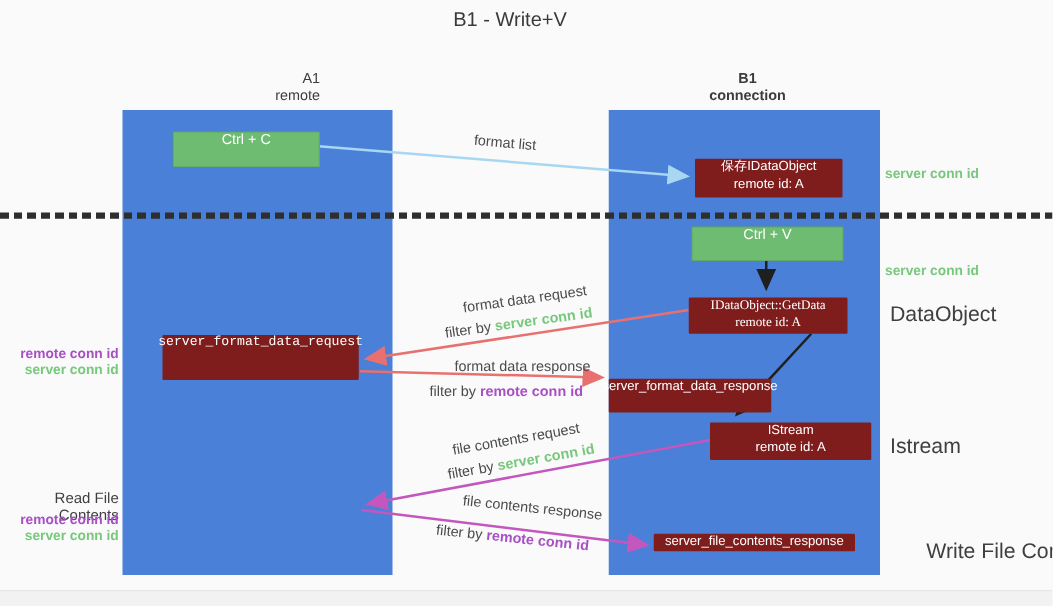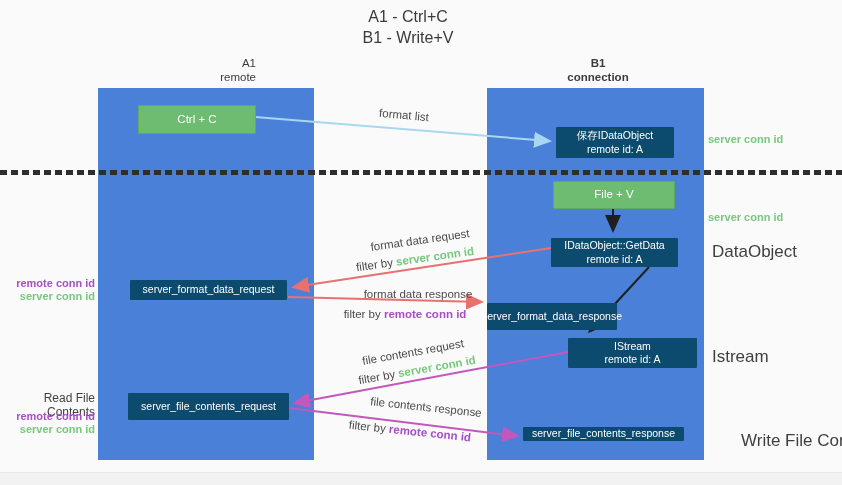--- a/index.html
+++ b/index.html
@@ -32,34 +32,34 @@
 
   .dotted-line{
     position:absolute;left:0;top:170px;width:842px;height:5px;
     background:repeating-linear-gradient(90deg,#2e2e2e 0 7px,transparent 7px 11px);
   }
 
   .arrows{position:absolute;left:0;top:0;width:842px;height:485px;pointer-events:none;}
 
   .node{
     position:absolute;display:flex;flex-direction:column;
-    align-items:center;justify-content:center;
+    align-items:center;
     color:#fff;text-align:center;white-space:nowrap;
     border-radius:1px;
   }
   .node.green{background:#6dbc71;border:1px solid rgba(0,0,0,0.10);font-size:11.5px;}
-  .node.orange{background:#0c4a6e;font-size:10.5px;}
+  .node.orange{background:#7f1d1d;font-size:10.5px;}
   .node .l{line-height:13.5px;}
 
   #node-ctrl-c{left:138px;top:105px;width:116px;height:27px;}
   #node-ctrl-v{left:553px;top:181px;width:120px;height:26px;}
   #node-save-obj{left:556px;top:127px;width:118px;height:31px;}
-  #node-getdata{left:551px;top:238px;width:127px;height:29px;}
+  #node-getdata{left:551px;top:238px;width:127px;height:29px;font-family:Liberation Serif, serif;}
   #node-istream{left:568px;top:338px;width:129px;height:30px;}
-  #node-format-req{left:130px;top:280px;width:157px;height:20px;}
+  #node-format-req{left:130px;top:268px;width:157px;height:36px;font-family:Liberation Mono, monospace;}
   #node-format-resp{left:487px;top:289px;width:130px;height:27px;margin-top:14px;}
   #node-file-req{left:128px;top:393px;width:161px;height:27px;}
   #node-file-resp{left:523px;top:427px;width:161px;height:14px;}
 
   .edge-label{
     position:absolute;font-size:11.5px;color:#4b4b4b;
     text-align:center;white-space:nowrap;
   }
   .key-green{color:#77c87c;font-weight:700;}
   .key-purple{color:#a84fc5;font-weight:700;}
@@ -124,21 +124,20 @@
     <line x1="255" y1="117" x2="549" y2="141" stroke="#a7d7f1" stroke-width="2" marker-end="url(#ah-blue)"></line>
     <line x1="613" y1="208" x2="613" y2="230" stroke="#1f1f1f" stroke-width="2" marker-end="url(#ah-black)"></line>
     <line x1="649" y1="267" x2="590" y2="331" stroke="#1f1f1f" stroke-width="2" marker-end="url(#ah-black)"></line>
     <line x1="551" y1="248" x2="294" y2="287" stroke="#e8716f" stroke-width="2" marker-end="url(#ah-salmon)"></line>
     <line x1="288" y1="297" x2="481" y2="302" stroke="#e8716f" stroke-width="2" marker-end="url(#ah-salmon)"></line>
     <line x1="568" y1="352" x2="295" y2="403" stroke="#c357bd" stroke-width="2" marker-end="url(#ah-magenta)"></line>
     <line x1="289" y1="408" x2="517" y2="436" stroke="#c357bd" stroke-width="2" marker-end="url(#ah-magenta)"></line>
   </svg>
 
   <div class="title">
-    <div>A1 - Ctrl+C</div>
     <div>B1 - Write+V</div>
   </div>
 
   <div class="col-header left">
     <div>A1</div>
     <div>remote</div>
   </div>
   <div class="col-header right">
     <div>B1</div>
     <div>connection</div>
@@ -147,44 +146,41 @@
   <div class="node green" id="node-ctrl-c">
     <div class="l">Ctrl + C</div>
   </div>
 
   <div class="node orange" id="node-save-obj">
     <div class="l">保存IDataObject</div>
     <div class="l">remote id: A</div>
   </div>
 
   <div class="node green" id="node-ctrl-v">
-    <div class="l">File + V</div>
+    <div class="l">Ctrl + V</div>
   </div>
 
   <div class="node orange" id="node-getdata">
     <div class="l">IDataObject::GetData</div>
     <div class="l">remote id: A</div>
   </div>
 
   <div class="node orange" id="node-format-req">
     <div class="l">server_format_data_request</div>
   </div>
 
   <div class="node orange" id="node-format-resp">
     <div class="l">server_format_data_response</div>
   </div>
 
   <div class="node orange" id="node-istream">
     <div class="l">IStream</div>
     <div class="l">remote id: A</div>
   </div>
 
-  <div class="node orange" id="node-file-req">
-    <div class="l">server_file_contents_request</div>
-  </div>
 
   <div class="node orange" id="node-file-resp">
     <div class="l">server_file_contents_response</div>
   </div>
 
   <div class="edge-label" id="lbl-format-list">format list</div>
 
   <div class="edge-label" id="lbl-fdr-1">format data request</div>
   <div class="edge-label" id="lbl-fdr-2">
     <span>filter by</span>

